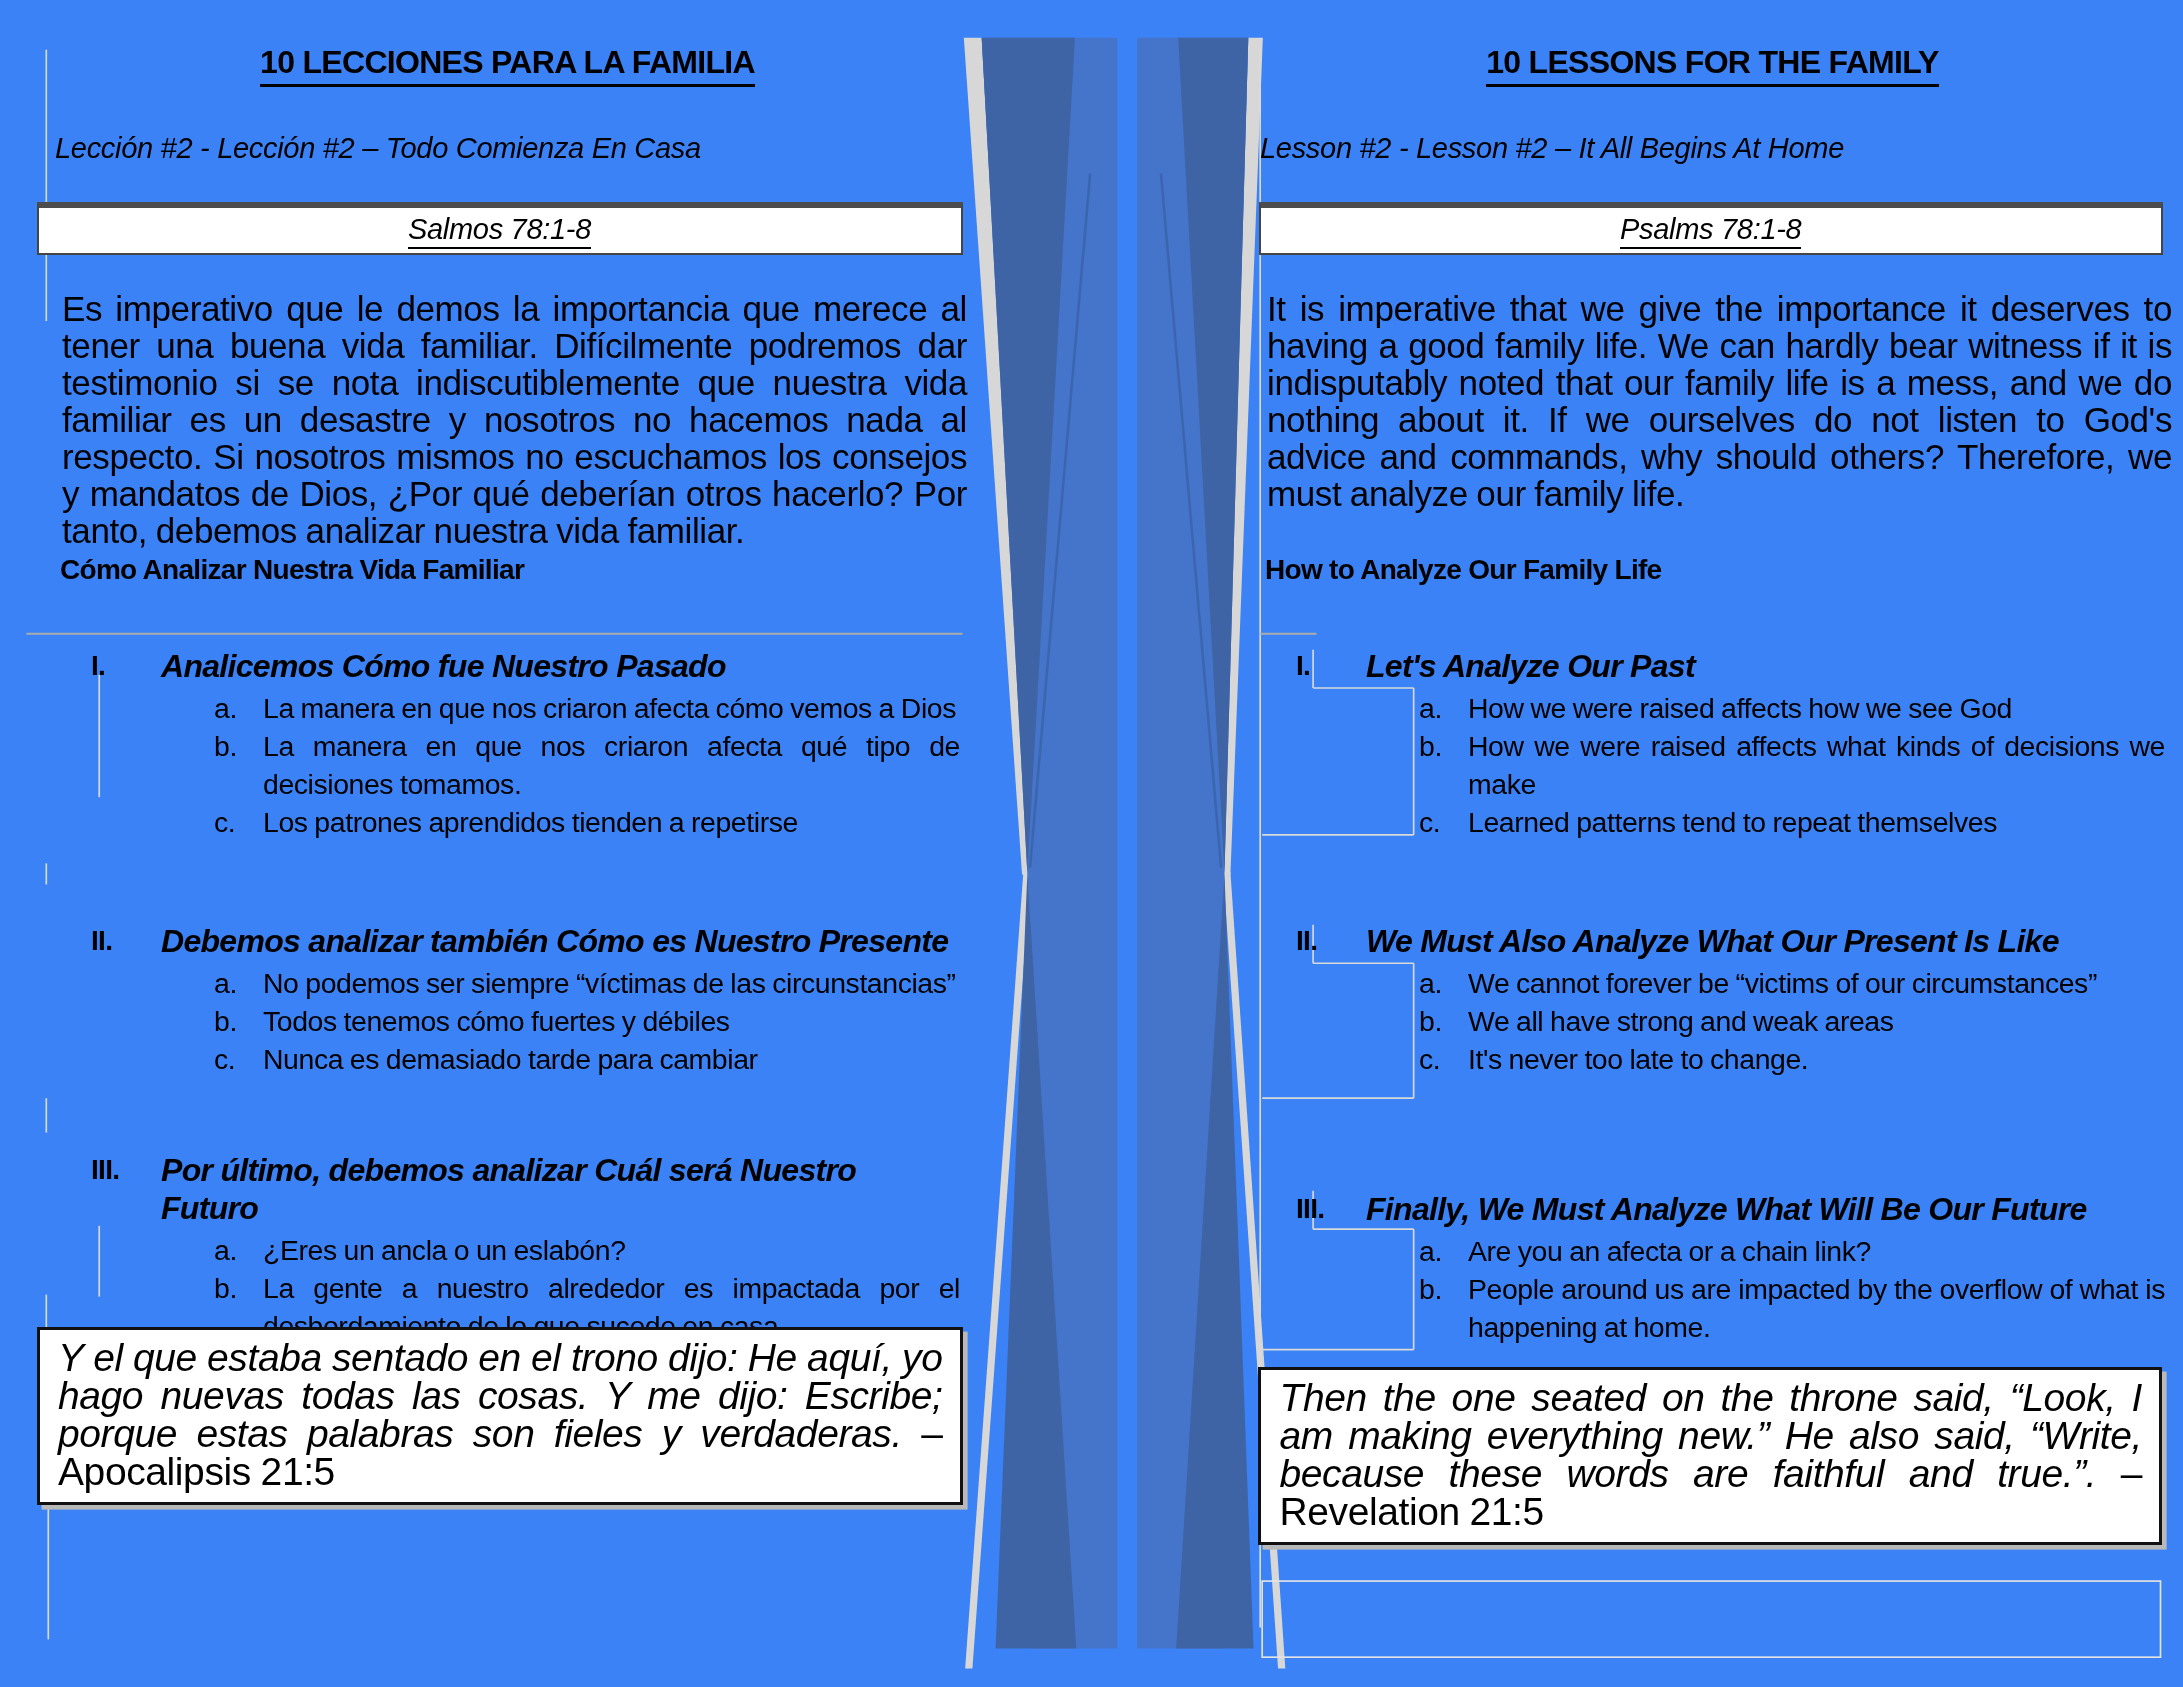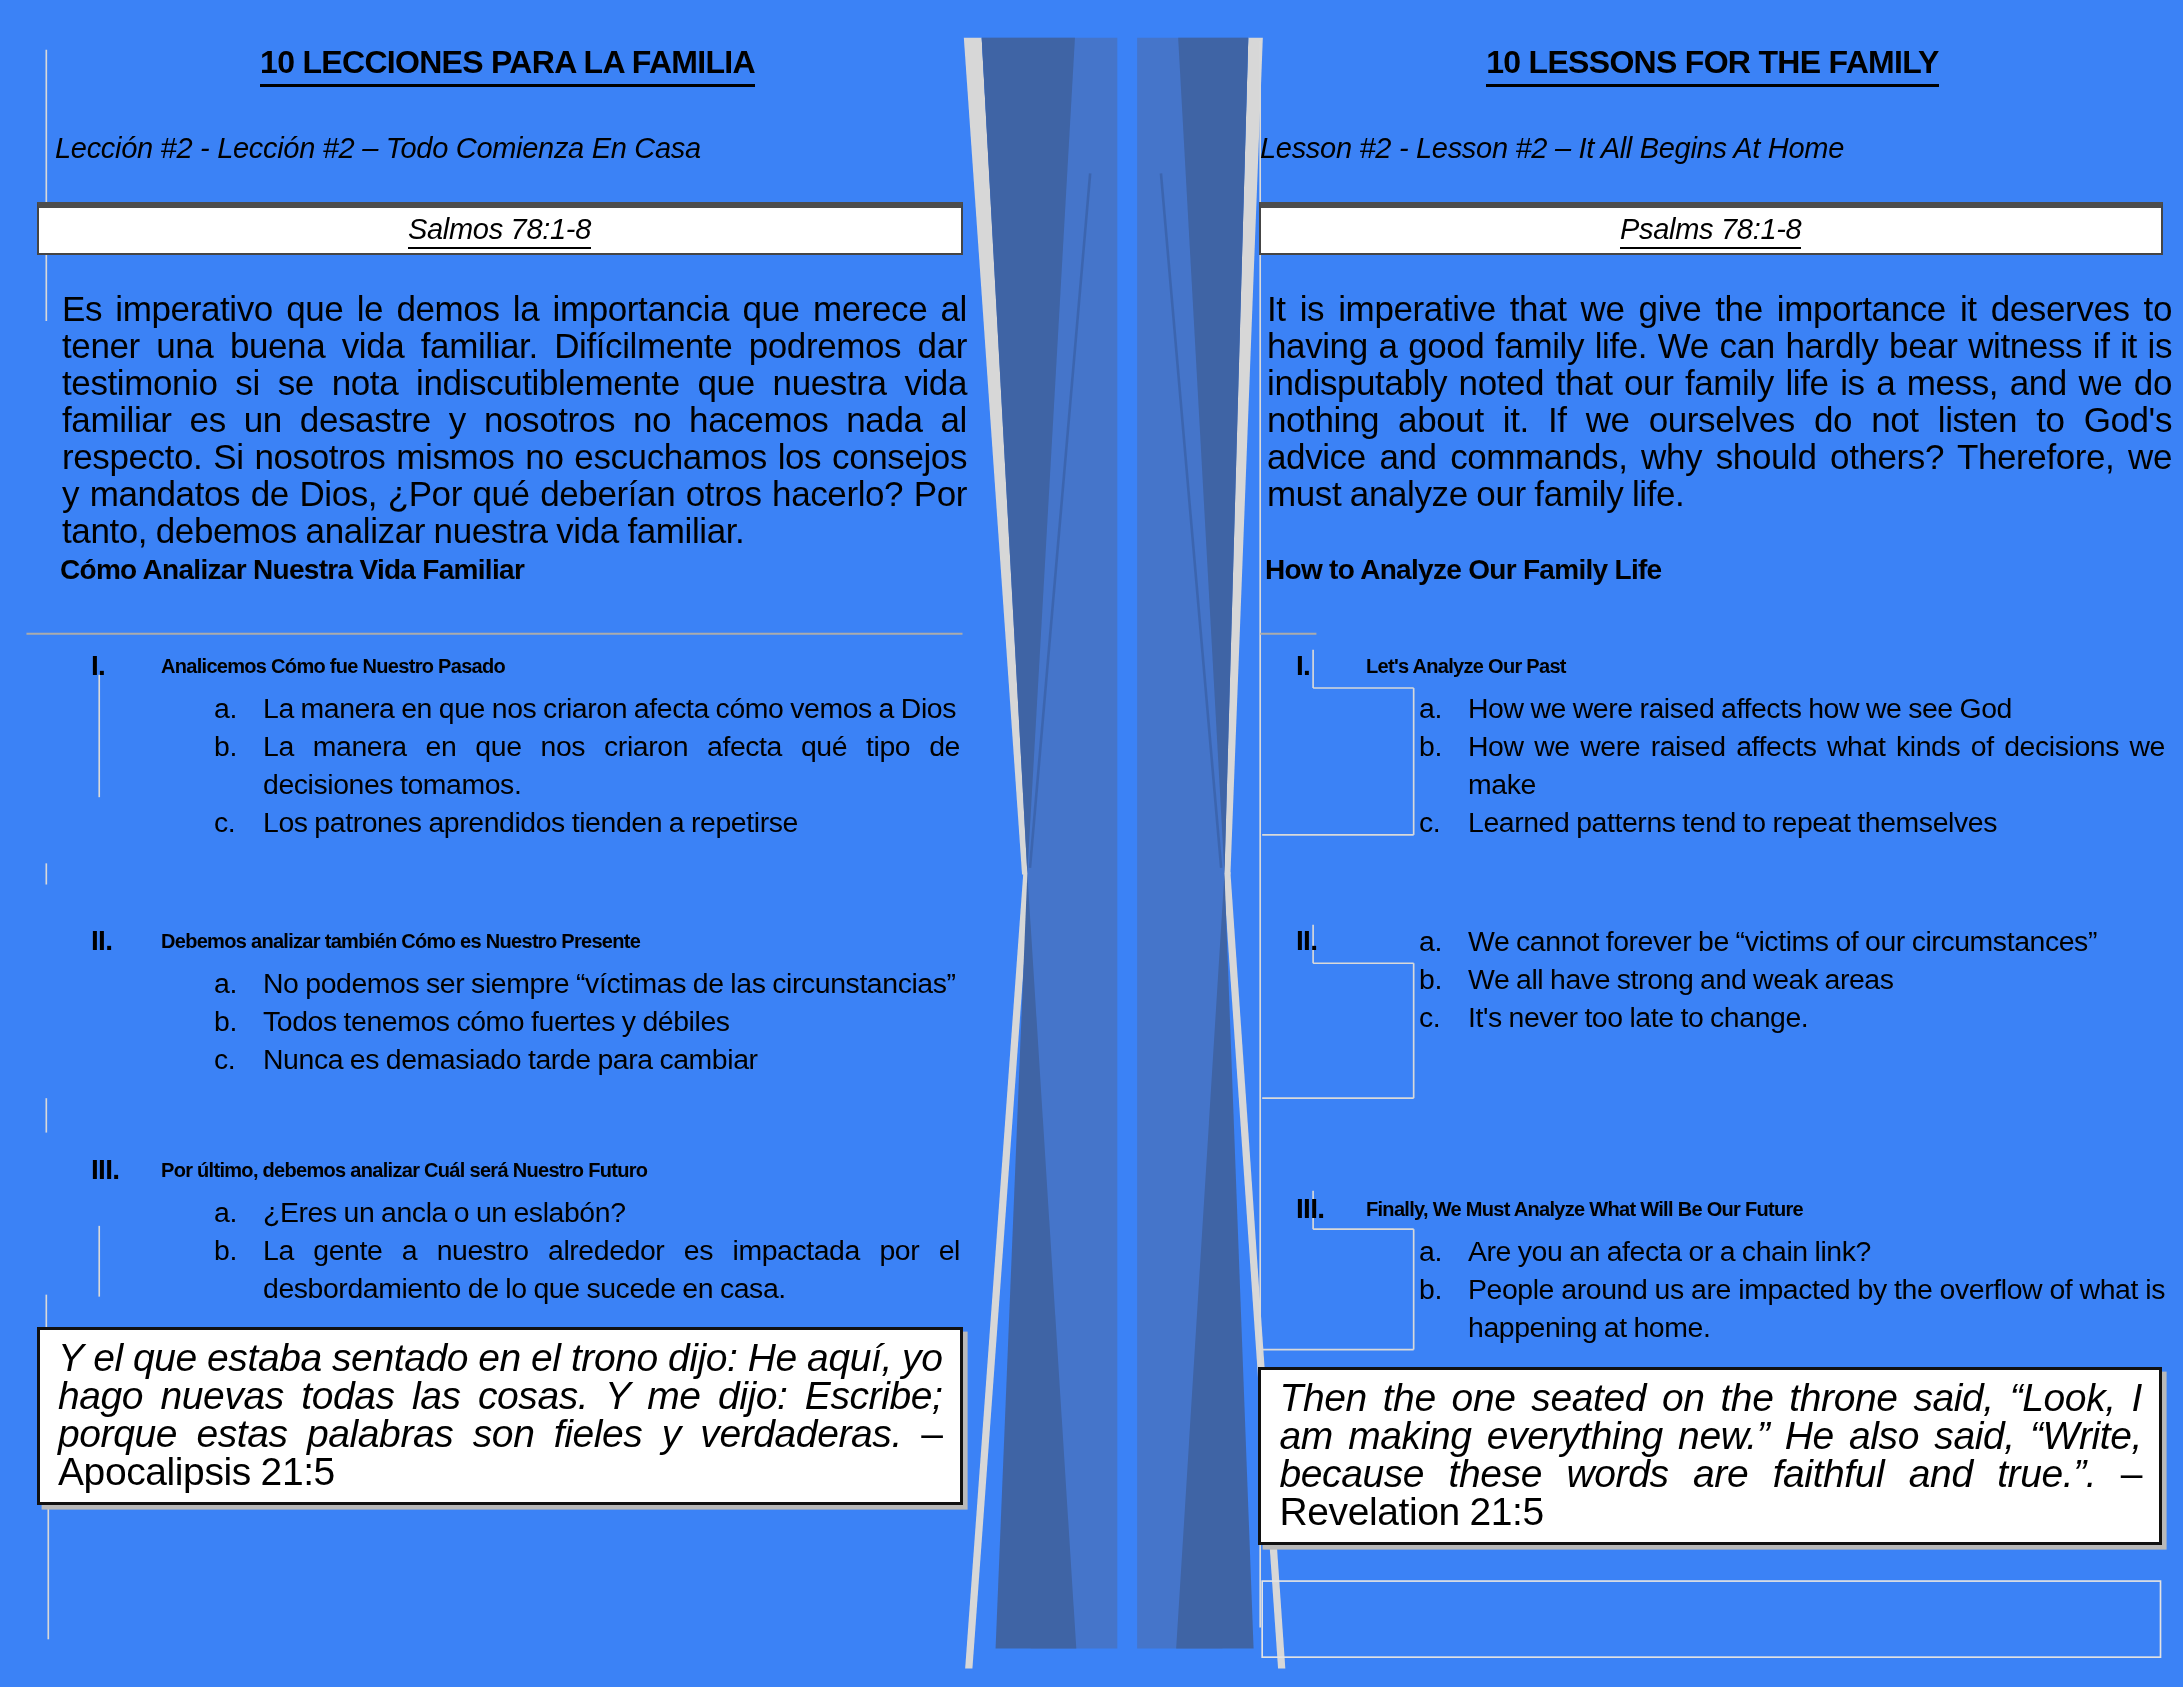--- a/index.html
+++ b/index.html
@@ -62,22 +62,22 @@
   .sec1{top:647px;}
   .sec2{top:922px;}
   .col.left  .sec3{top:1151px;}
   .col.right .sec3{top:1190px;}
 
   .sec .num{
     position:absolute;left:36px;top:0;
     font-weight:bold;font-size:28px;line-height:38px;letter-spacing:-0.7px;
   }
   .sec .sec-head{
-    padding-left:106px;font-weight:bold;font-size:20px;line-height:38px;
-    letter-spacing:-0.7px;margin-bottom:4px;
+    padding-left:106px;font-weight:bold;font-size:32px;line-height:38px;
+    letter-spacing:-0.7px;margin-bottom:4px;font-style:italic;
   }
   .item{position:relative;padding-left:208px;}
   .item .lbl{
     position:absolute;left:159px;top:0;
     font-size:28.4px;line-height:38px;letter-spacing:-0.4px;
   }
   .item .itxt{
     font-size:28.4px;line-height:38px;text-align:justify;
     letter-spacing:-0.4px;word-spacing:-0.7px;
   }
@@ -241,20 +241,21 @@
         <div class="itxt">How we were raised affects what kinds of decisions we make</div>
       </div>
       <div class="item">
         <span class="lbl">c.</span>
         <div class="itxt">Learned patterns tend to repeat themselves</div>
       </div>
     </div>
 
     <div class="sec sec2">
       <span class="num">II.</span>
+      <div class="sec-head">We Must Also Analyze What Our Present Is Like</div>
       <div class="item">
         <span class="lbl">a.</span>
         <div class="itxt">We cannot forever be “victims of our circumstances”</div>
       </div>
       <div class="item">
         <span class="lbl">b.</span>
         <div class="itxt">We all have strong and weak areas</div>
       </div>
       <div class="item">
         <span class="lbl">c.</span>

